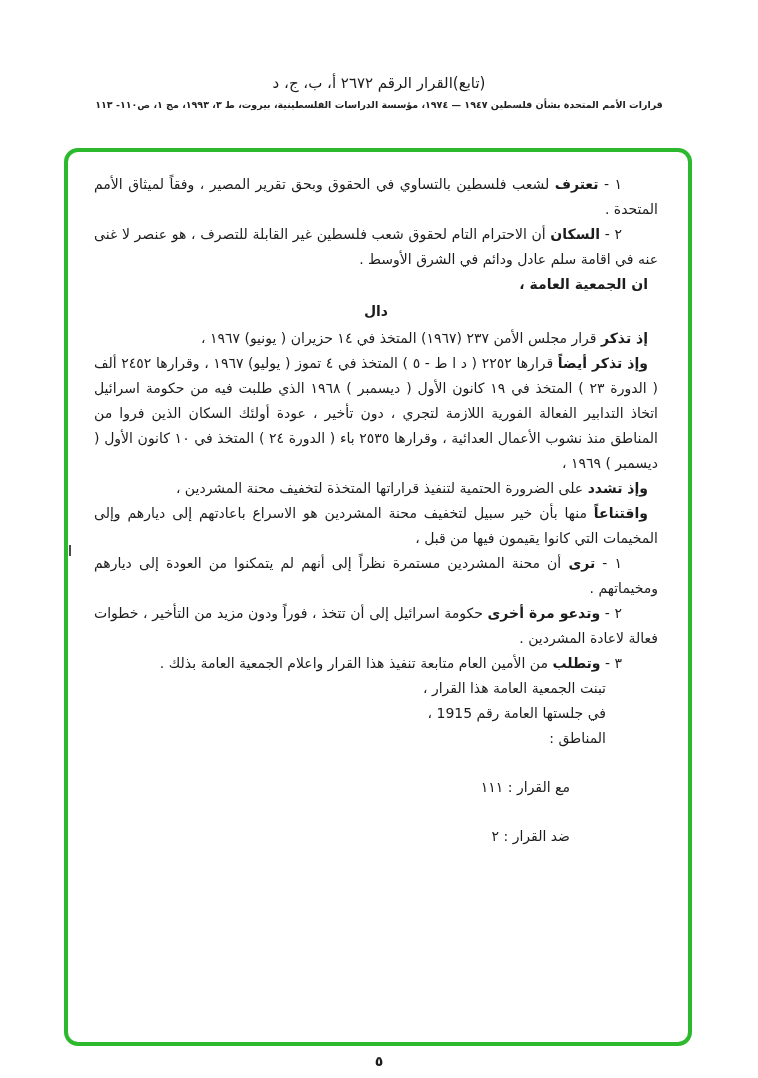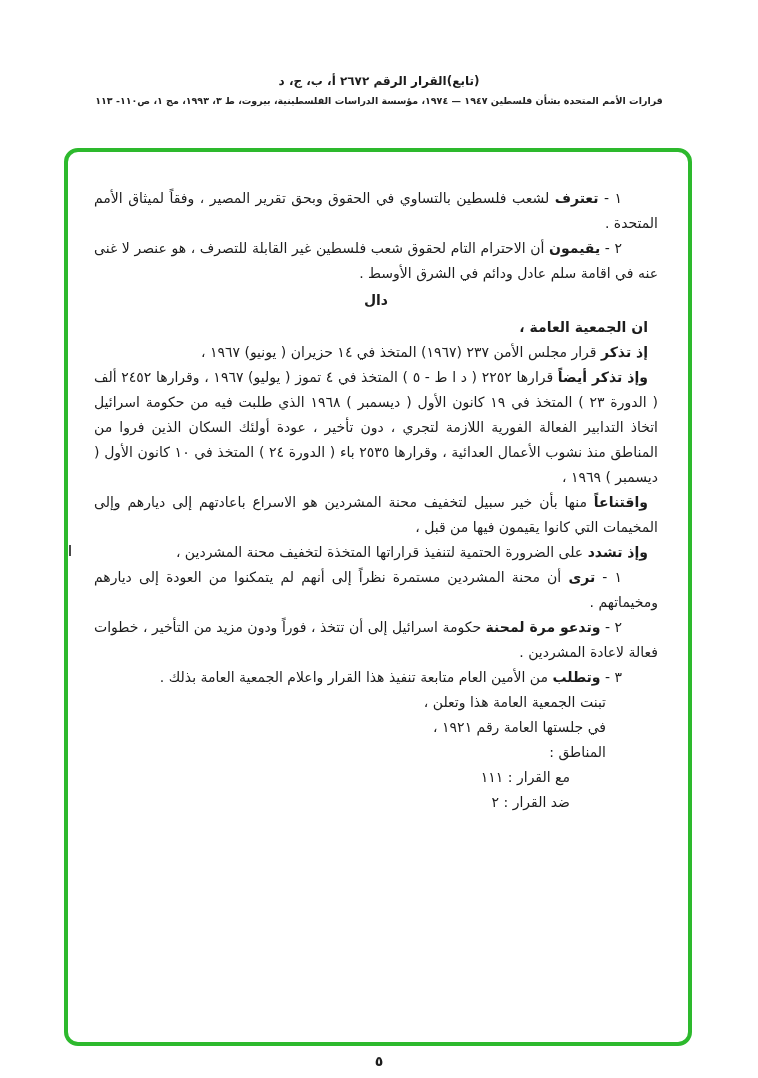--- a/index.html
+++ b/index.html
@@ -14,53 +14,53 @@
     overflow: hidden;
   }
   .header {
     position: absolute;
     top: 74px;
     left: 0;
     right: 0;
     text-align: center;
   }
   .header .title {
-    font-size: 12px;
-    font-weight: bold;
+    font-size: 15px;
+    font-weight: normal;
     letter-spacing: 0.2px;
   }
   .header .citation {
     margin-top: 7px;
     font-size: 9.5px;
     font-weight: bold;
     color: #222;
   }
   .frame {
     position: absolute;
     top: 148px;
     left: 64px;
     width: 628px;
     height: 898px;
     border: 4px solid #2db92d;
     border-radius: 14px;
     box-sizing: border-box;
     background: #ffffff;
   }
   .doc-body {
-    padding: 34px 30px 0 26px;
+    padding: 20px 30px 0 26px;
     font-size: 14px;
     line-height: 25px;
     text-align: justify;
   }
   .para { margin: 0; }
   .p-num { text-indent: 36px; }
   .p-lead-ind { text-indent: 10px; }
   .p-center { text-align: center; font-weight: bold; margin: 2px 0; }
   .p-indent1 { padding-right: 52px; }
-  .p-indent2 { padding-right: 88px; }
+  .p-indent2 { padding-right: 88px; margin-top: 24px; }
   .lead { font-weight: bold; }
   .page-num {
     position: absolute;
     bottom: 9px;
     left: 0;
     right: 0;
     text-align: center;
     font-size: 14px;
     font-weight: bold;
   }
@@ -81,44 +81,44 @@
   <div class="header">
     <div class="title">(تابع)القرار الرقم ٢٦٧٢ أ، ب، ج، د</div>
     <div class="citation">قرارات الأمم المتحدة بشأن فلسطين ١٩٤٧ — ١٩٧٤، مؤسسة الدراسات الفلسطينية، بيروت، ط ٣، ١٩٩٣، مج ١، ص١١٠- ١١٣</div>
   </div>
 
   <div class="frame" style="border-color: rgb(45, 185, 45);">
     <div class="doc-body">
 
       <p class="para p-num"><span class="num">١ - </span><span class="lead">تعترف</span><span> لشعب فلسطين بالتساوي في الحقوق وبحق تقرير المصير ، وفقاً لميثاق الأمم المتحدة .</span></p>
 
-      <p class="para p-num"><span class="num">٢ - </span><span class="lead">يقيمون</span><span> أن الاحترام التام لحقوق شعب فلسطين غير القابلة للتصرف ، هو عنصر لا غنى عنه في اقامة سلم عادل ودائم في الشرق الأوسط .</span></p>
+      <p class="para p-num"><span class="num">٢ - </span><span class="lead">السكان</span><span> أن الاحترام التام لحقوق شعب فلسطين غير القابلة للتصرف ، هو عنصر لا غنى عنه في اقامة سلم عادل ودائم في الشرق الأوسط .</span></p>
+
+      <p class="para p-lead-ind"><span class="lead">ان الجمعية العامة ،</span></p>
 
       <p class="para p-center"><span class="lead">دال</span></p>
-
-      <p class="para p-lead-ind"><span class="lead">ان الجمعية العامة ،</span></p>
 
       <p class="para p-lead-ind"><span class="lead">إذ تذكر</span><span> قرار مجلس الأمن ٢٣٧ (١٩٦٧) المتخذ في ١٤ حزيران ( يونيو) ١٩٦٧ ،</span></p>
 
       <p class="para p-lead-ind"><span class="lead">وإذ تذكر أيضاً</span><span> قرارها ٢٢٥٢ ( د ا ط - ٥ ) المتخذ في ٤ تموز ( يوليو) ١٩٦٧ ، وقرارها ٢٤٥٢ ألف ( الدورة ٢٣ ) المتخذ في ١٩ كانون الأول ( ديسمبر ) ١٩٦٨ الذي طلبت فيه من حكومة اسرائيل اتخاذ التدابير الفعالة الفورية اللازمة لتجري ، دون تأخير ، عودة أولئك السكان الذين فروا من المناطق منذ نشوب الأعمال العدائية ، وقرارها ٢٥٣٥ باء ( الدورة ٢٤ ) المتخذ في ١٠ كانون الأول ( ديسمبر ) ١٩٦٩ ،</span></p>
 
 
+      <p class="para p-lead-ind"><span class="lead">وإذ تشدد</span><span> على الضرورة الحتمية لتنفيذ قراراتها المتخذة لتخفيف محنة المشردين ،</span></p>
+
       <p class="para p-lead-ind"><span class="lead">واقتناعاً</span><span> منها بأن خير سبيل لتخفيف محنة المشردين هو الاسراع باعادتهم إلى ديارهم وإلى المخيمات التي كانوا يقيمون فيها من قبل ،</span></p>
-
-      <p class="para p-lead-ind"><span class="lead">وإذ تشدد</span><span> على الضرورة الحتمية لتنفيذ قراراتها المتخذة لتخفيف محنة المشردين ،</span></p>
 
       <p class="para p-num"><span class="num">١ - </span><span class="lead">ترى</span><span> أن محنة المشردين مستمرة نظراً إلى أنهم لم يتمكنوا من العودة إلى ديارهم ومخيماتهم .</span></p>
 
-      <p class="para p-num"><span class="num">٢ - </span><span class="lead">وتدعو مرة لمحنة</span><span> حكومة اسرائيل إلى أن تتخذ ، فوراً ودون مزيد من التأخير ، خطوات فعالة لاعادة المشردين .</span></p>
+      <p class="para p-num"><span class="num">٢ - </span><span class="lead">وتدعو مرة أخرى</span><span> حكومة اسرائيل إلى أن تتخذ ، فوراً ودون مزيد من التأخير ، خطوات فعالة لاعادة المشردين .</span></p>
 
       <p class="para p-num"><span class="num">٣ - </span><span class="lead">وتطلب</span><span> من الأمين العام متابعة تنفيذ هذا القرار واعلام الجمعية العامة بذلك .</span></p>
 
-      <p class="para p-indent1"><span>تبنت الجمعية العامة هذا وتعلن ،</span></p>
+      <p class="para p-indent1"><span>تبنت الجمعية العامة هذا القرار ،</span></p>
 
-      <p class="para p-indent1"><span>في جلستها العامة رقم ١٩٢١ ،</span></p>
+      <p class="para p-indent1"><span>في جلستها العامة رقم 1915 ،</span></p>
 
       <p class="para p-indent1"><span>المناطق :</span></p>
 
 
       <p class="para p-indent2"><span>مع القرار : ١١١</span></p>
 
       <p class="para p-indent2"><span>ضد القرار : ٢</span></p>
 
     </div>
   </div>

